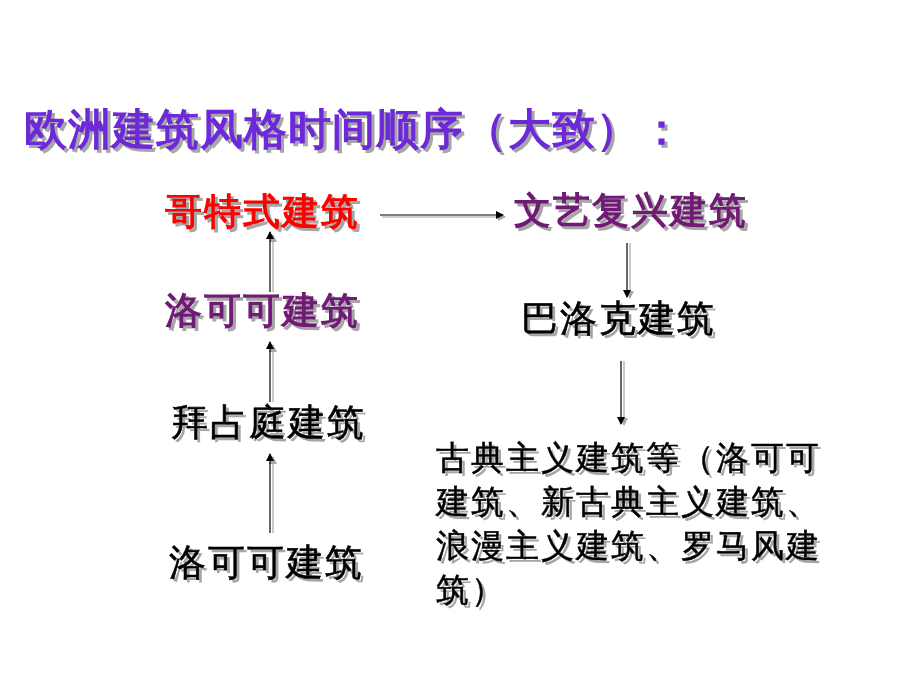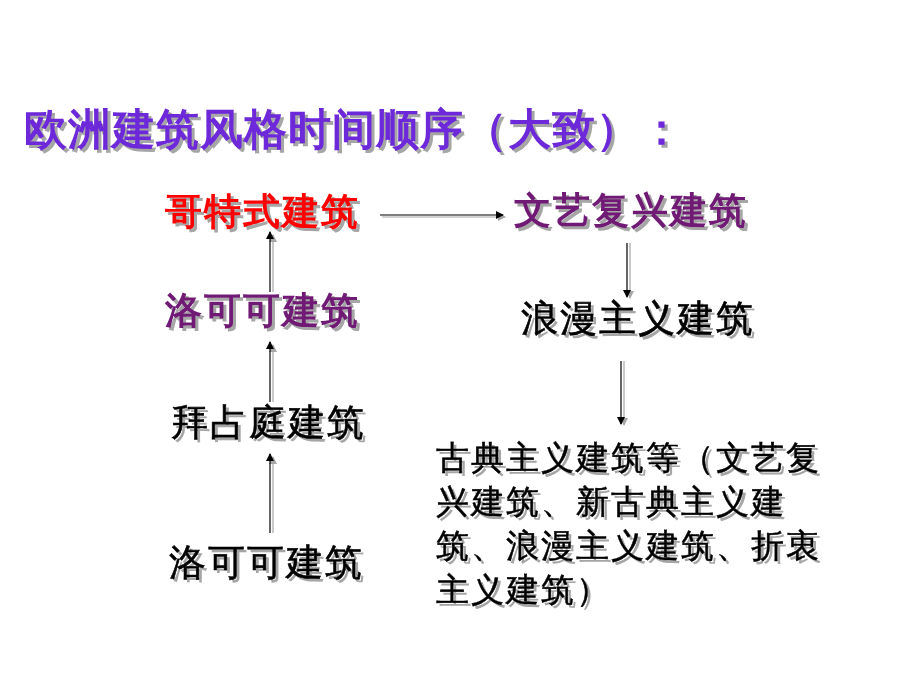--- a/index.html
+++ b/index.html
@@ -27,25 +27,25 @@
     svg.arrows { position: absolute; left: 0; top: 0; width: 920px; height: 690px; pointer-events: none; }
   </style>
 </head>
 <body>
 
 <div class="txt title">欧洲建筑风格时间顺序（大致）：</div>
 
 <div class="txt node red" style="left:165px; top:193px;">哥特式建筑</div>
 <div class="txt node blue" style="left:514px; top:192px;">文艺复兴建筑</div>
 <div class="txt node blue" style="left:165px; top:292px;">洛可可建筑</div>
-<div class="txt node black" style="left:521px; top:300px;">浪漫主义建筑</div>
+<div class="txt node black" style="left:521px; top:300px;">巴洛克建筑</div>
 <div class="txt node black" style="left:171px; top:404px;text-align:center;">拜占庭建筑</div>
 <div class="txt node black" style="left:169px; top:544px;">洛可可建筑</div>
 
-<div class="para">古典主义建筑等（文艺复兴建筑、新古典主义建筑、浪漫主义建筑、折衷主义建筑）</div>
+<div class="para">古典主义建筑等（洛可可建筑、新古典主义建筑、浪漫主义建筑、罗马风建筑）</div>
 
 <svg class="arrows" viewBox="0 0 920 690">
   <defs>
     <marker id="ah" markerWidth="8" markerHeight="8" refX="7" refY="4" orient="auto" markerUnits="userSpaceOnUse">
       <path d="M0,0 L8,4 L0,8 z" fill="#000"></path>
     </marker>
     <marker id="ahs" markerWidth="8" markerHeight="8" refX="7" refY="4" orient="auto" markerUnits="userSpaceOnUse">
       <path d="M0,0 L8,4 L0,8 z" fill="#a6a6a6"></path>
     </marker>
   </defs>

